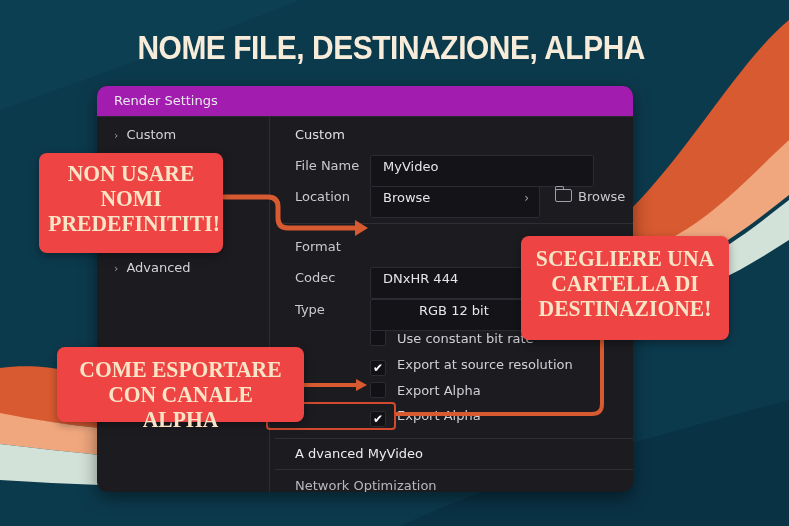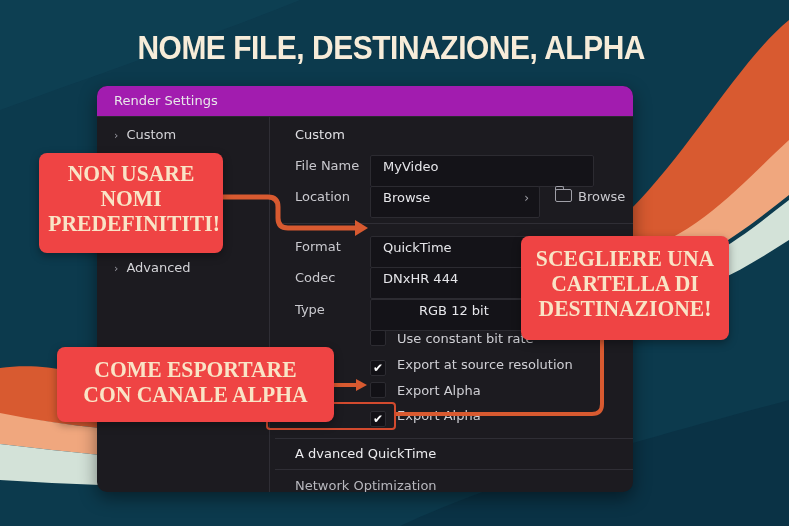--- a/index.html
+++ b/index.html
@@ -66,21 +66,21 @@
     .adv-header { position: absolute; left: 16px; font-size: 13px; color: #ececef; }
     .net-opt { position: absolute; left: 16px; font-size: 13px; color: #b8b8be; }
     .callout {
       position: absolute; background: #ef4444; border-radius: 8px;
       color: #f9e4c6; font-family: Liberation Serif, serif; font-weight: bold;
       text-align: center; line-height: 1.05; box-shadow: 0 3px 8px rgba(0,0,0,0.35);
     }
     .callout span { display: block; transform: scaleX(0.9); }
     .c1 { left: 39px; top: 153px; width: 184px; height: 100px; font-size: 24px; padding-top: 8px; box-sizing: border-box; }
     .c2 { left: 521px; top: 236px; width: 208px; height: 104px; font-size: 24px; padding-top: 10px; box-sizing: border-box; }
-    .c3 { left: 57px; top: 347px; width: 277px; height: 75px; font-size: 24px; padding-top: 10px; box-sizing: border-box; }
+    .c3 { left: 57px; top: 347px; width: 247px; height: 75px; font-size: 24px; padding-top: 10px; box-sizing: border-box; }
     .arrows { position: absolute; inset: 0; pointer-events: none; }
   </style>
 </head>
 <body>
 
 <svg class="bg" width="789" height="526" viewBox="0 0 789 526">
   <rect width="789" height="526" fill="#0c3a4d"></rect>
   <path d="M0 0 H300 C200 40 80 80 0 110 Z" fill="#0f4257" opacity="0.6"></path>
   <path d="M400 526 C520 470 680 430 789 400 V526 Z" fill="#0a3245"></path>
 
@@ -120,23 +120,20 @@
       <span>Browse</span>
       <span class="chev">›</span>
     </div>
     <div class="browse-btn" style="top:72px;">
       <span class="folder-icon"></span><span>Browse</span>
     </div>
 
     <div class="divider" style="top:106px;"></div>
 
     <div class="row-label" style="top:122px;">Format</div>
-    <div class="field" style="top:119px; width:170px;">
-      <span>QuickTime</span>
-    </div>
 
     <div class="row-label" style="top:153px;">Codec</div>
     <div class="field" style="top:150px; width:170px;">
       <span>DNxHR 444</span>
     </div>
 
     <div class="row-label" style="top:185px;text-align:center;">Type</div>
     <div class="field" style="top:182px; width:170px;padding-left:48px;">
       <span>RGB 12 bit</span>
     </div>
@@ -148,21 +145,21 @@
       <span class="cbox">✔</span><span>Export at source resolution</span>
     </div>
     <div class="check-row" style="top:265px;">
       <span class="cbox"></span><span>Export Alpha</span>
     </div>
     <div class="check-row" style="top:290px;">
       <span class="cbox">✔</span><span>Export Alpha</span>
     </div>
 
     <div class="divider" style="top:321px; left:-4px;"></div>
-    <div class="adv-header" style="top:329px;">A dvanced QuickTime</div>
+    <div class="adv-header" style="top:329px;">A dvanced MyVideo</div>
     <div class="divider" style="top:352px; left:-4px;"></div>
     <div class="net-opt" style="top:361px;">Network Optimization</div>
   </div>
 </div>
 
 <div class="highlight"></div>
 
 <svg class="arrows" width="789" height="526" viewBox="0 0 789 526">
   <path d="M222 197 H268 Q278 197 278 207 V218 Q278 228 288 228 H356" fill="none" stroke="#d85a30" stroke-width="5"></path>
   <path d="M355 220 L368 228 L355 236 Z" fill="#d85a30"></path>

